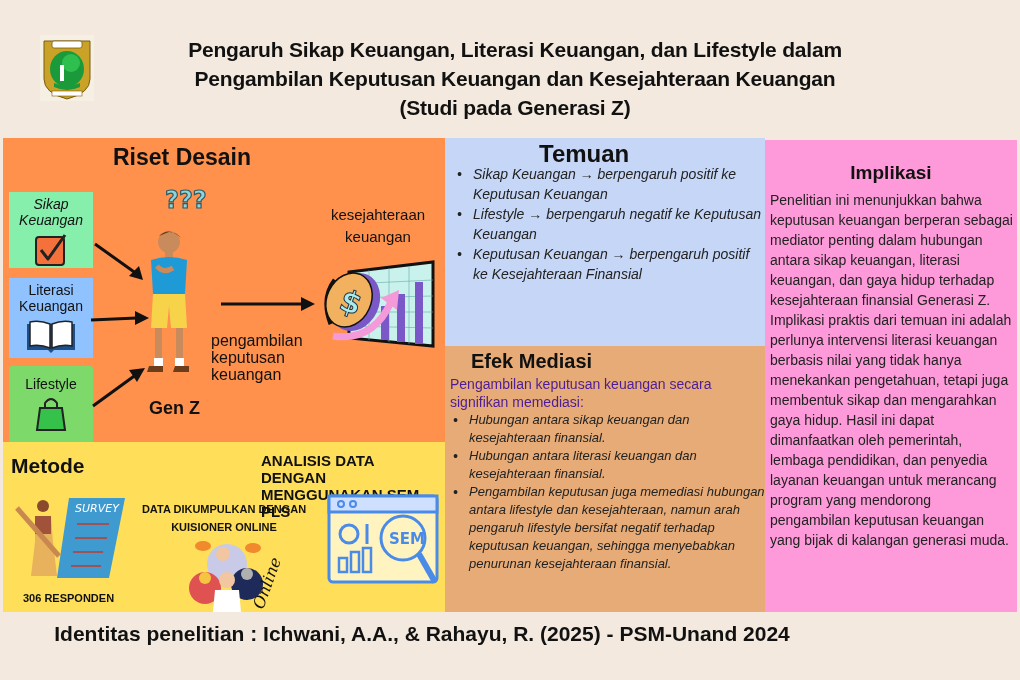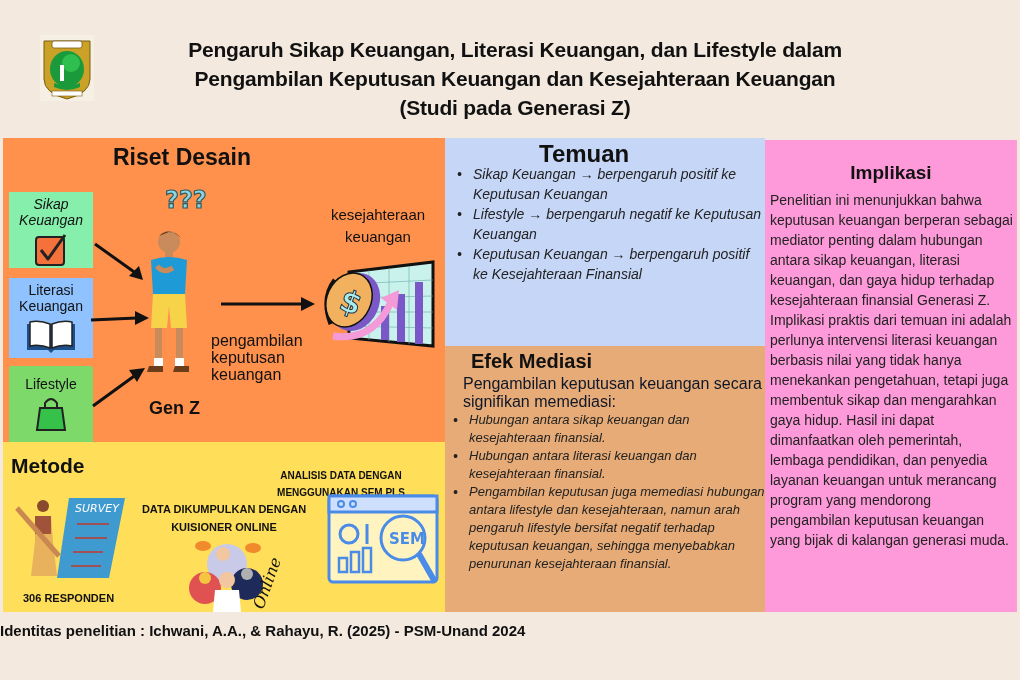--- a/index.html
+++ b/index.html
@@ -30,40 +30,40 @@
   #var-lifestyle { top: 228px; height: 92px; background: #7ed96b; border-radius: 3px; }
   #var-lifestyle .lbl { padding-top: 10px; }
   .var-icon { display: block; margin: 4px auto 0; }
 
   .arrow { position: absolute; }
   .genz-label { position: absolute; left: 146px; top: 260px; font-size: 18px; font-weight: bold; }
   .decision-label { position: absolute; left: 208px; top: 194px; width: 90px; font-size: 16px; font-weight: normal; line-height: 17px; }
   .welfare-label { position: absolute; left: 310px; top: 66px; width: 130px; text-align: center; font-size: 15px; line-height: 22px; }
 
   .metode-title { position: absolute; left: 8px; top: 12px; font-size: 21px; font-weight: bold; }
-  .analisis { position: absolute; left: 258px; top: 10px; width: 160px; text-align: center; font-size: 10px; font-weight: bold; line-height: 17px; margin-top: 15px; }
+  .analisis { position: absolute; left: 258px; top: 10px; width: 160px; text-align: left; font-size: 15px; font-weight: bold; line-height: 17px; }
   .data-kump { position: absolute; left: 128px; top: 58px; width: 186px; text-align: center; font-size: 11px; font-weight: bold; line-height: 18px; }
   .responden { position: absolute; left: 20px; top: 150px; font-size: 11px; font-weight: bold; }
 
   .sec-title { font-weight: bold; color: #111; }
   .temuan-title { position: absolute; left: 94px; top: 2px; font-size: 24px; }
   ul.bul { list-style: none; }
   ul.bul li { position: relative; padding-left: 28px; }
   ul.bul li::before { content: "•"; position: absolute; left: 12px; top: 0; font-size: 14px; }
   .temuan-list { position: absolute; left: 0; top: 26px; width: 320px; font-size: 14px; line-height: 20px; color: #222; font-style: italic; }
 
   .efek-title { position: absolute; left: 26px; top: 4px; font-size: 20px; }
-  .efek-intro { position: absolute; left: 18px; top: 29px; width: 310px; font-size: 16px; line-height: 18px; color: #0f172a; }
+  .efek-intro { position: absolute; left: 5px; top: 29px; width: 310px; font-size: 14px; line-height: 18px; color: #4c1d95; }
   .efek-list { position: absolute; left: -4px; top: 65px; width: 324px; font-size: 13px; line-height: 18px; color: #222; font-style: italic; }
   .efek-list li::before { left: 10px; }
 
   .impl-title { position: absolute; left: 0; width: 252px; top: 22px; text-align: center; font-size: 19px; }
   .impl-text { position: absolute; left: 5px; top: 50px; width: 245px; font-size: 14px; line-height: 20px; color: #222; }
 
-  .footer { position: absolute; left: 0; top: 622px; width: 844px; font-size: 15px; font-weight: bold; color: #111; }
+  .footer { position: absolute; left: 0; top: 622px; width: 844px; text-align: center; font-size: 21px; font-weight: bold; color: #111; }
 </style>
 </head>
 <body>
 
 <div class="header">
   <div class="logo">
     <svg width="54" height="66" viewBox="0 0 54 66">
       <rect x="0" y="0" width="54" height="66" fill="#f6efe3"></rect>
       <path d="M4 6 H50 V44 Q50 58 27 64 Q4 58 4 44 Z" fill="#c9a227" stroke="#7a5c10" stroke-width="1"></path>
       <rect x="12" y="6" width="30" height="7" rx="2" fill="#fff" stroke="#7a5c10" stroke-width="0.8"></rect>

